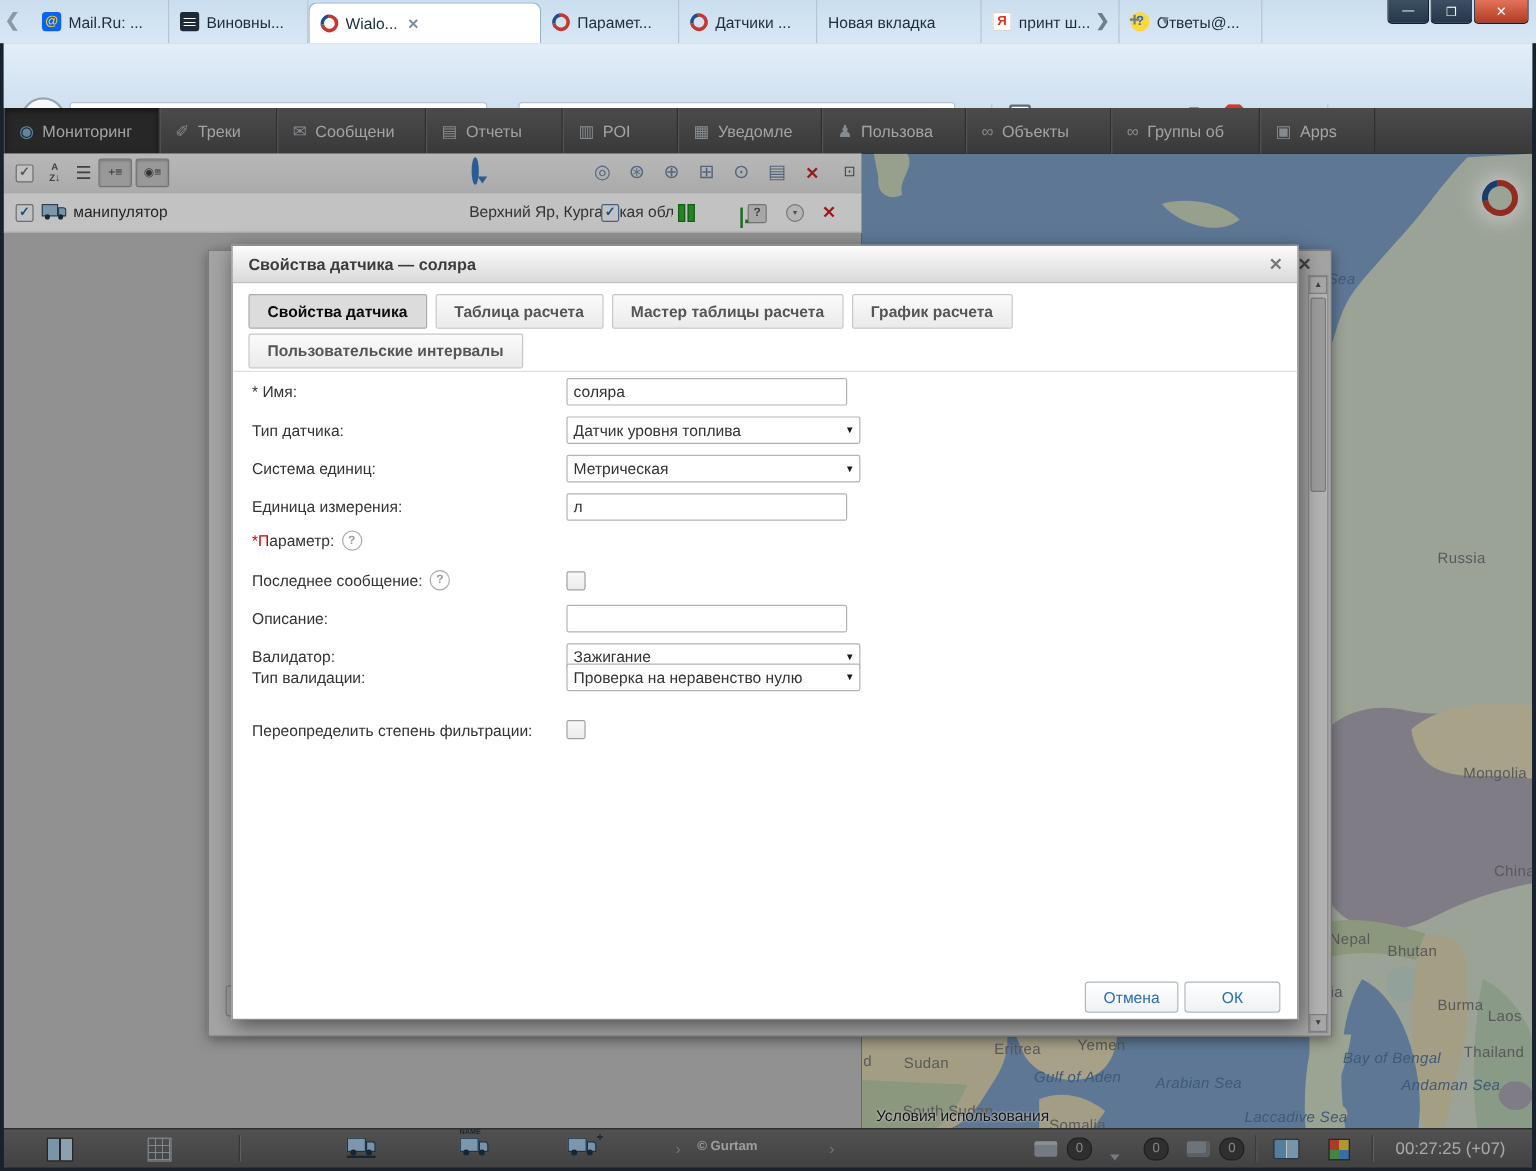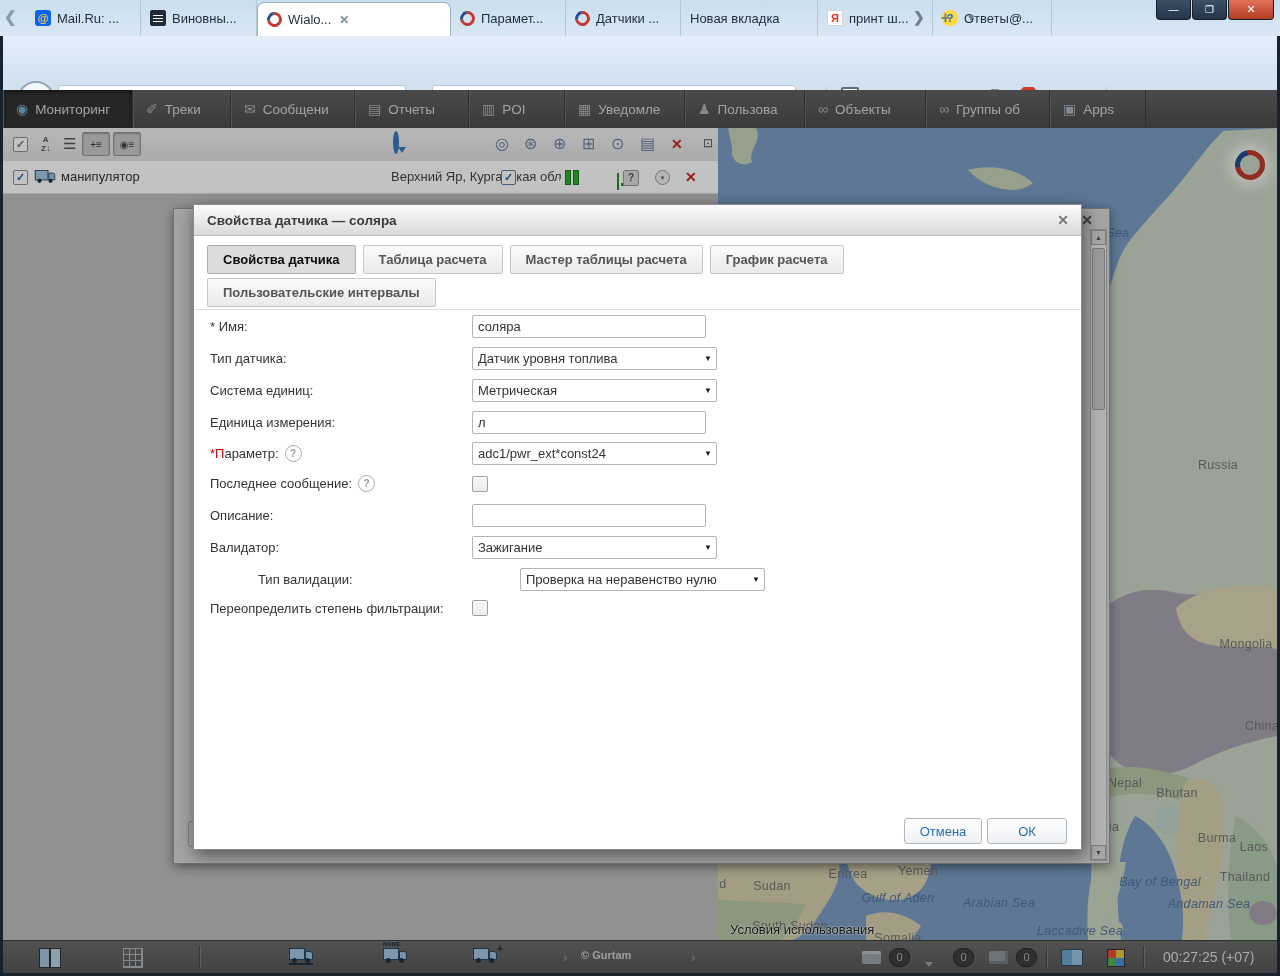--- a/index.html
+++ b/index.html
@@ -435,42 +435,41 @@
           <div class="flabel">
             <span class="lt">Единица измерения:</span>
           </div>
           <input class="txt" value="л" style="">
         </div>
         <div class="frow" style="top: 237px;">
           <div class="flabel">
             <span class="lt req">*Параметр:</span>
             <span class="help">?</span>
           </div>
-          <div class="sel">adc1/pwr_ext*const24</div>
         </div>
         <div class="frow" style="top: 270px;">
           <div class="flabel">
             <span class="lt">Последнее сообщение:</span>
             <span class="help">?</span>
           </div>
           <div class="fcbx"></div>
         </div>
         <div class="frow" style="top: 299px;">
           <div class="flabel">
             <span class="lt">Описание:</span>
           </div>
           <input class="txt" style="">
         </div>
         <div class="frow" style="top: 331px;">
           <div class="flabel">
             <span class="lt">Валидатор:</span>
           </div>
           <div class="sel">Зажигание</div>
         </div>
-        <div class="frow" style="top: 363px; margin-left: 48px;">
+        <div class="frow" style="top: 348px;">
           <div class="flabel">
             <span class="lt">Тип валидации:</span>
           </div>
           <div class="sel">Проверка на неравенство нулю</div>
         </div>
         <div class="frow" style="top: 395px;">
           <div class="flabel">
             <span class="lt">Переопределить степень фильтрации:</span>
           </div>
           <div class="fcbx"></div>

